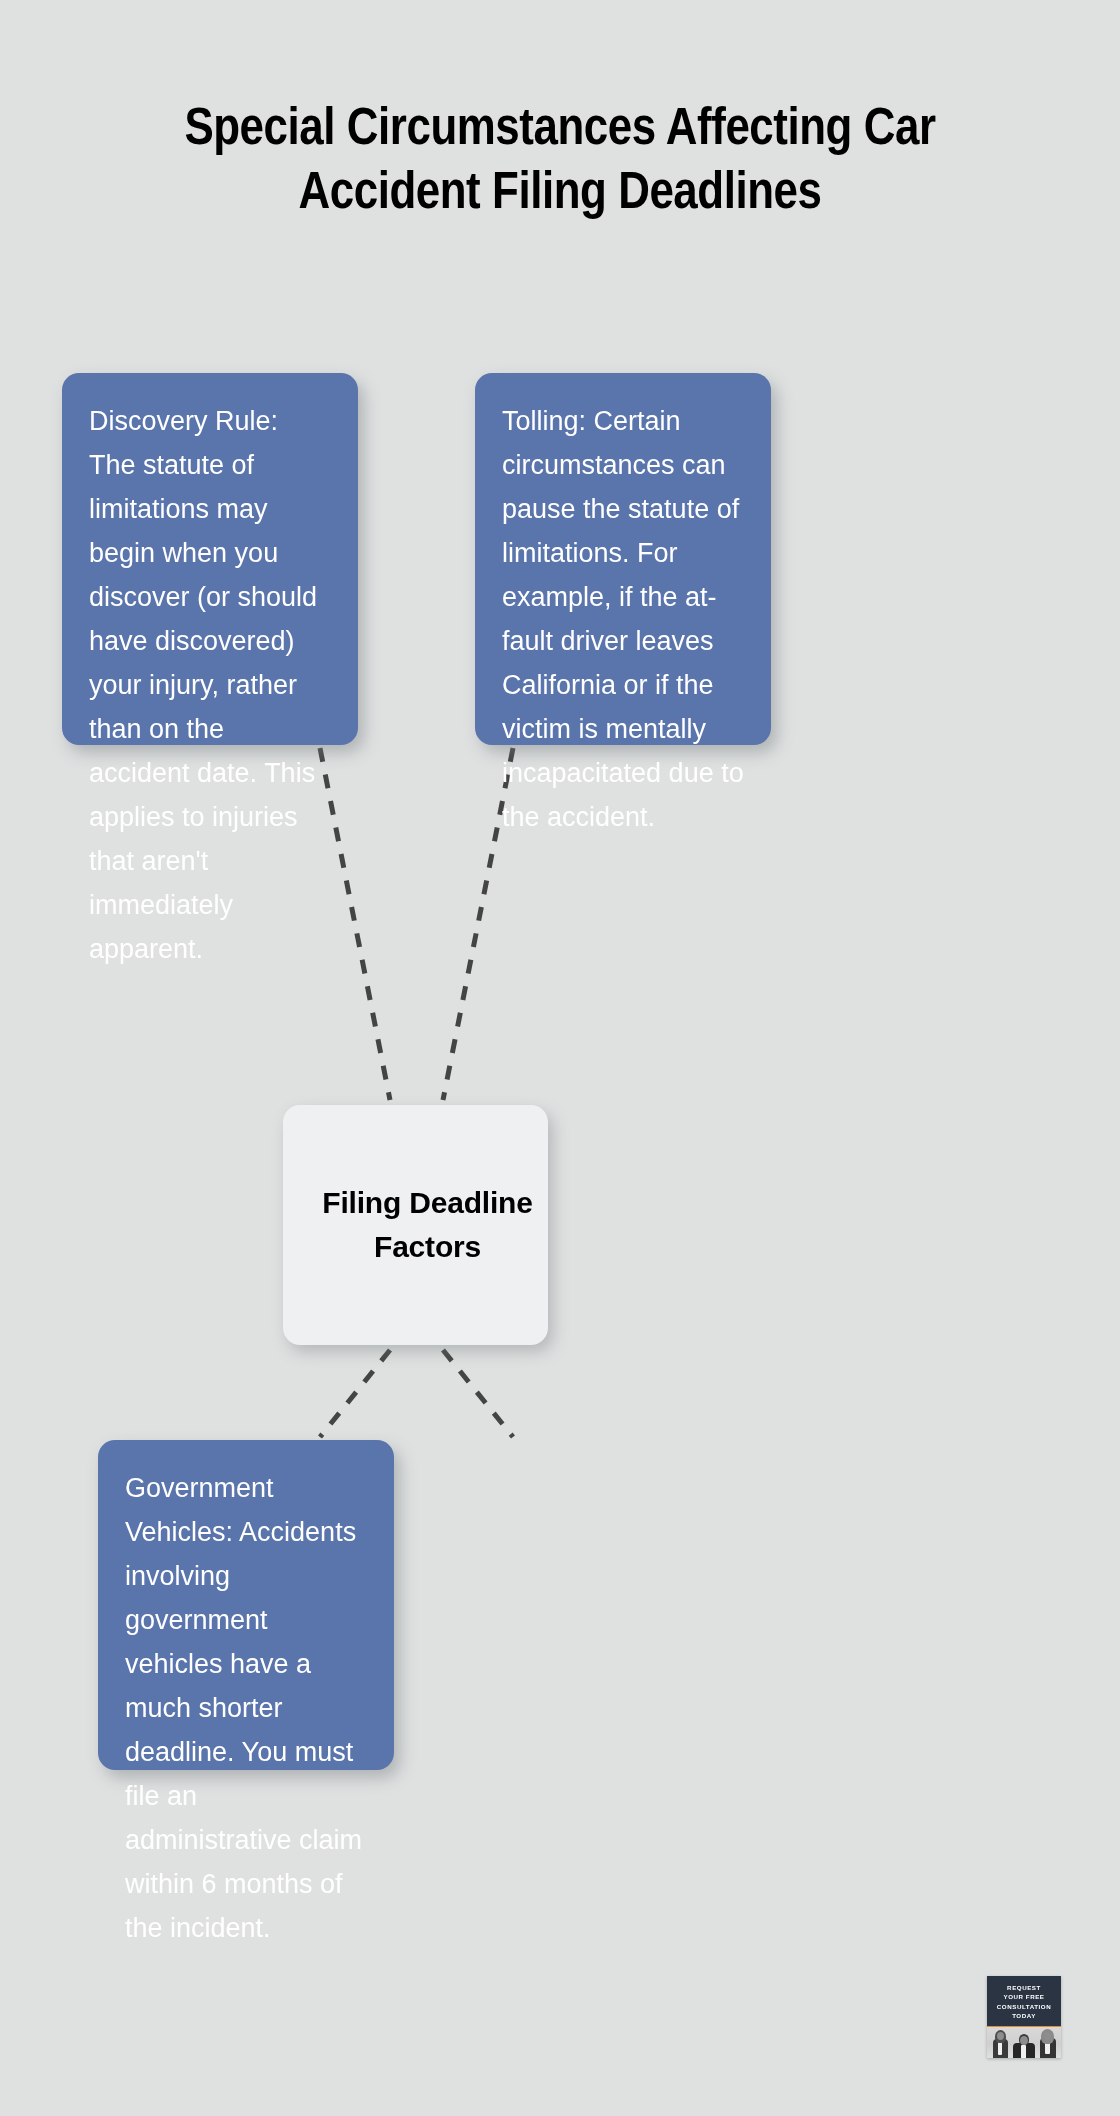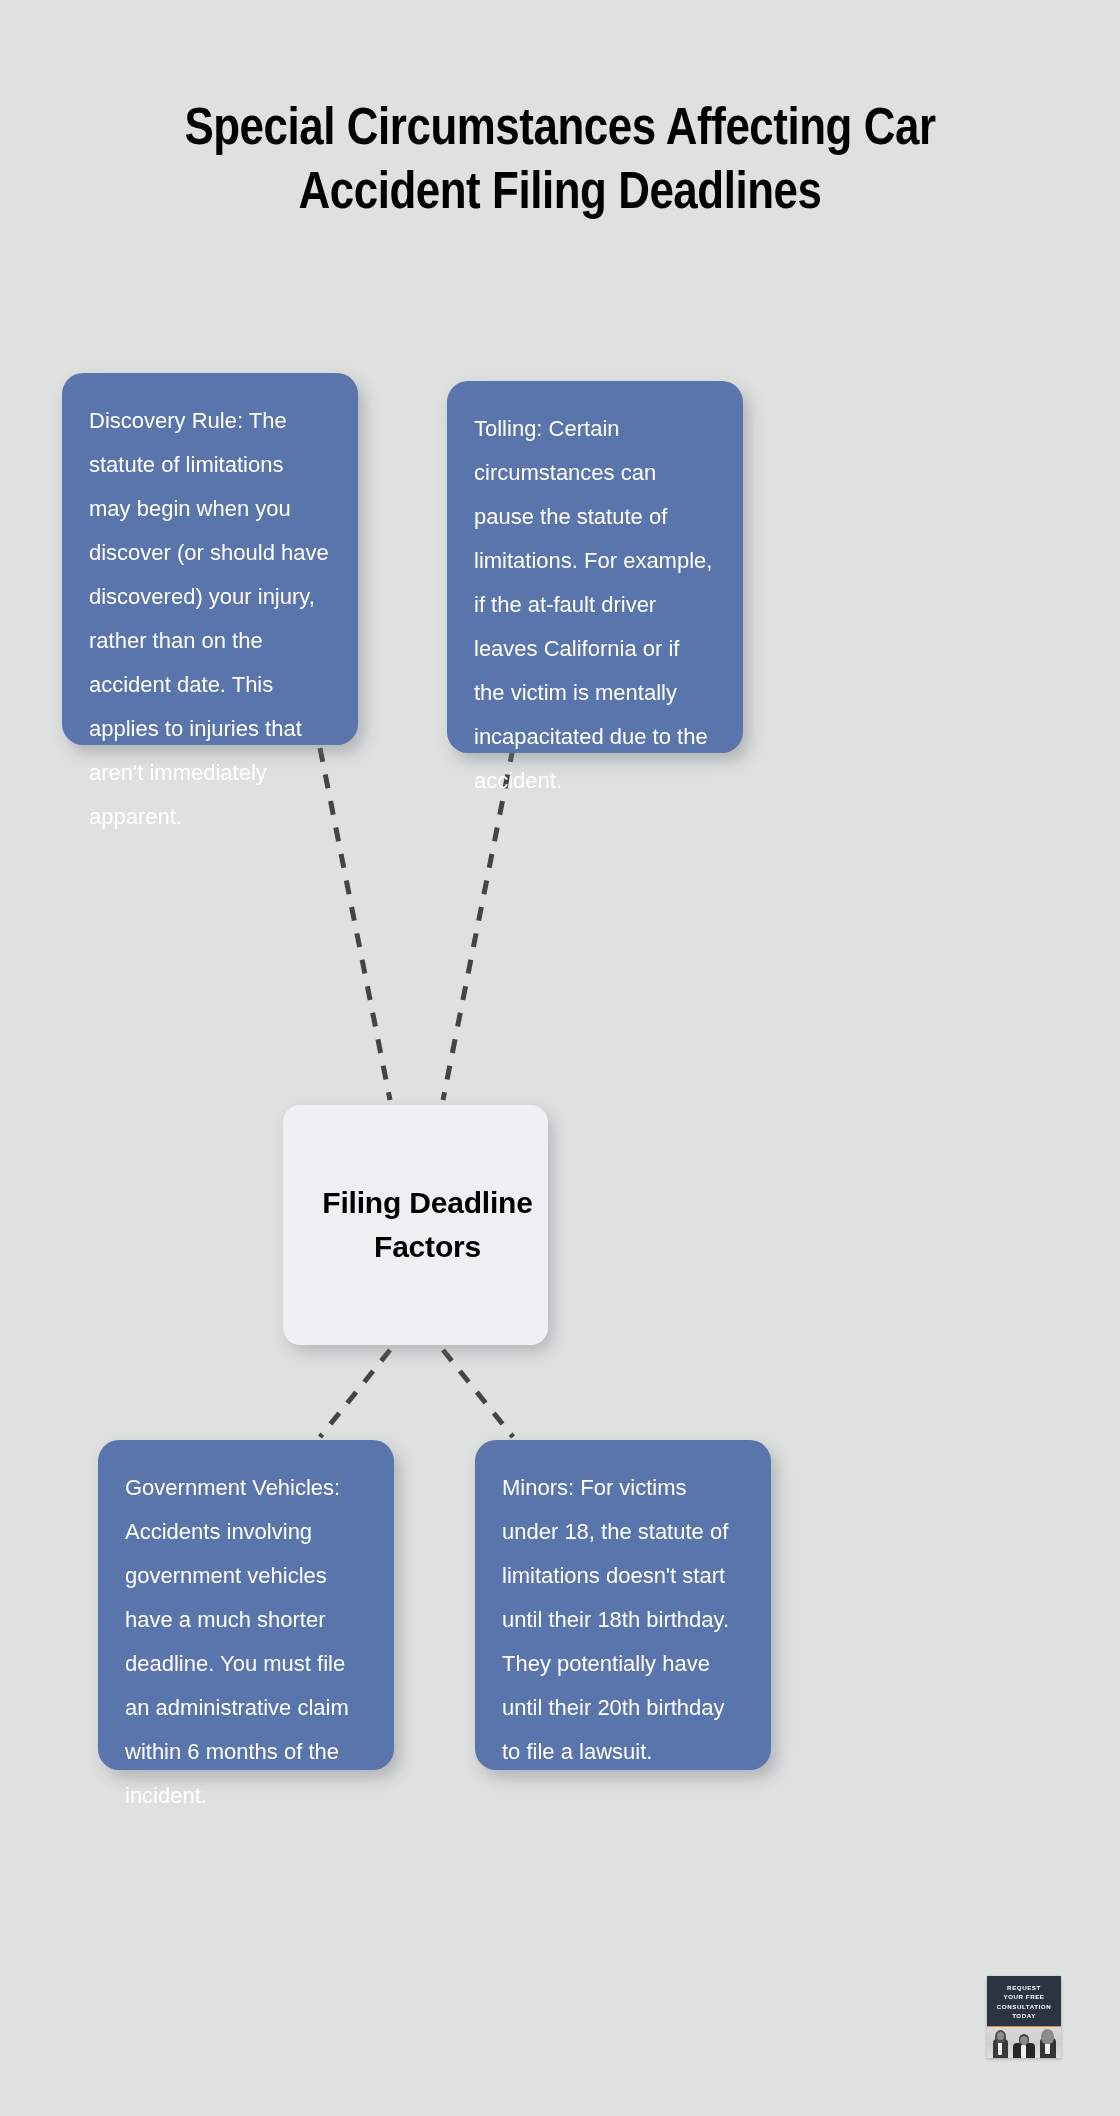--- a/index.html
+++ b/index.html
@@ -52,44 +52,43 @@
     position: absolute;
     box-sizing: border-box;
     border-radius: 17px;
   }
   .card-blue {
     background: #5a74ac;
     color: #ffffff;
     box-shadow: 6px 8px 16px rgba(120,124,128,0.45);
     padding: 26px 27px 24px 27px;
     font-family: "Liberation Sans", sans-serif;
-    font-size: 22px;
+    font-size: 27px;
     line-height: 44px;
     font-weight: 400;
-    border-radius: 21px;
   }
   .card-center {
     background: #eef0f1;
     color: #000000;
     box-shadow: 5px 7px 15px rgba(120,124,128,0.40);
     display: flex;
     align-items: center;
     justify-content: center;
     text-align: center;
     font-family: "Liberation Sans Narrow", "Liberation Sans", sans-serif;
     font-weight: bold;
     font-size: 30px;
     line-height: 44px;
     letter-spacing: -0.2px;
     padding-left: 24px;
   }
 
   
   #card-discovery  { left: 62px;  top: 373px;  width: 296px; height: 372px; }
-  #card-tolling    { left: 447px; top: 373px;  width: 296px; height: 372px; margin-top: 8px; }
+  #card-tolling    { left: 475px; top: 373px;  width: 296px; height: 372px; }
   #card-center     { left: 283px; top: 1105px; width: 265px; height: 240px; }
   #card-government { left: 62px;  top: 1440px; width: 296px; height: 330px; margin-left: 36px; }
   #card-minors     { left: 475px; top: 1440px; width: 296px; height: 330px; }
 
   .card-center-text { display: block; white-space: pre-line; }
 
   
   #badge {
     position: absolute;
     left: 987px;
@@ -167,21 +166,20 @@
 
   <div id="card-tolling" class="card card-blue">Tolling: Certain circumstances can pause the statute of limitations. For example, if the at-fault driver leaves California or if the victim is mentally incapacitated due to the accident.</div>
 
   <div id="card-center" class="card card-center">
     <span class="card-center-text">Filing Deadline
 Factors</span>
   </div>
 
   <div id="card-government" class="card card-blue">Government Vehicles: Accidents involving government vehicles have a much shorter deadline. You must file an administrative claim within 6 months of the incident.</div>
 
-  <div id="card-minors" class="card card-blue">Minors: For victims under 18, the statute of limitations doesn't start until their 18th birthday. They potentially have until their 20th birthday to file a lawsuit.</div>
 
   <div id="badge">
     <div id="badge-text">REQUEST
 YOUR FREE
 CONSULTATION
 TODAY</div>
     <div id="badge-rule"></div>
     <div id="badge-photo">
 
       <div class="person" style="left:4px; width:20px; height:38px;">

